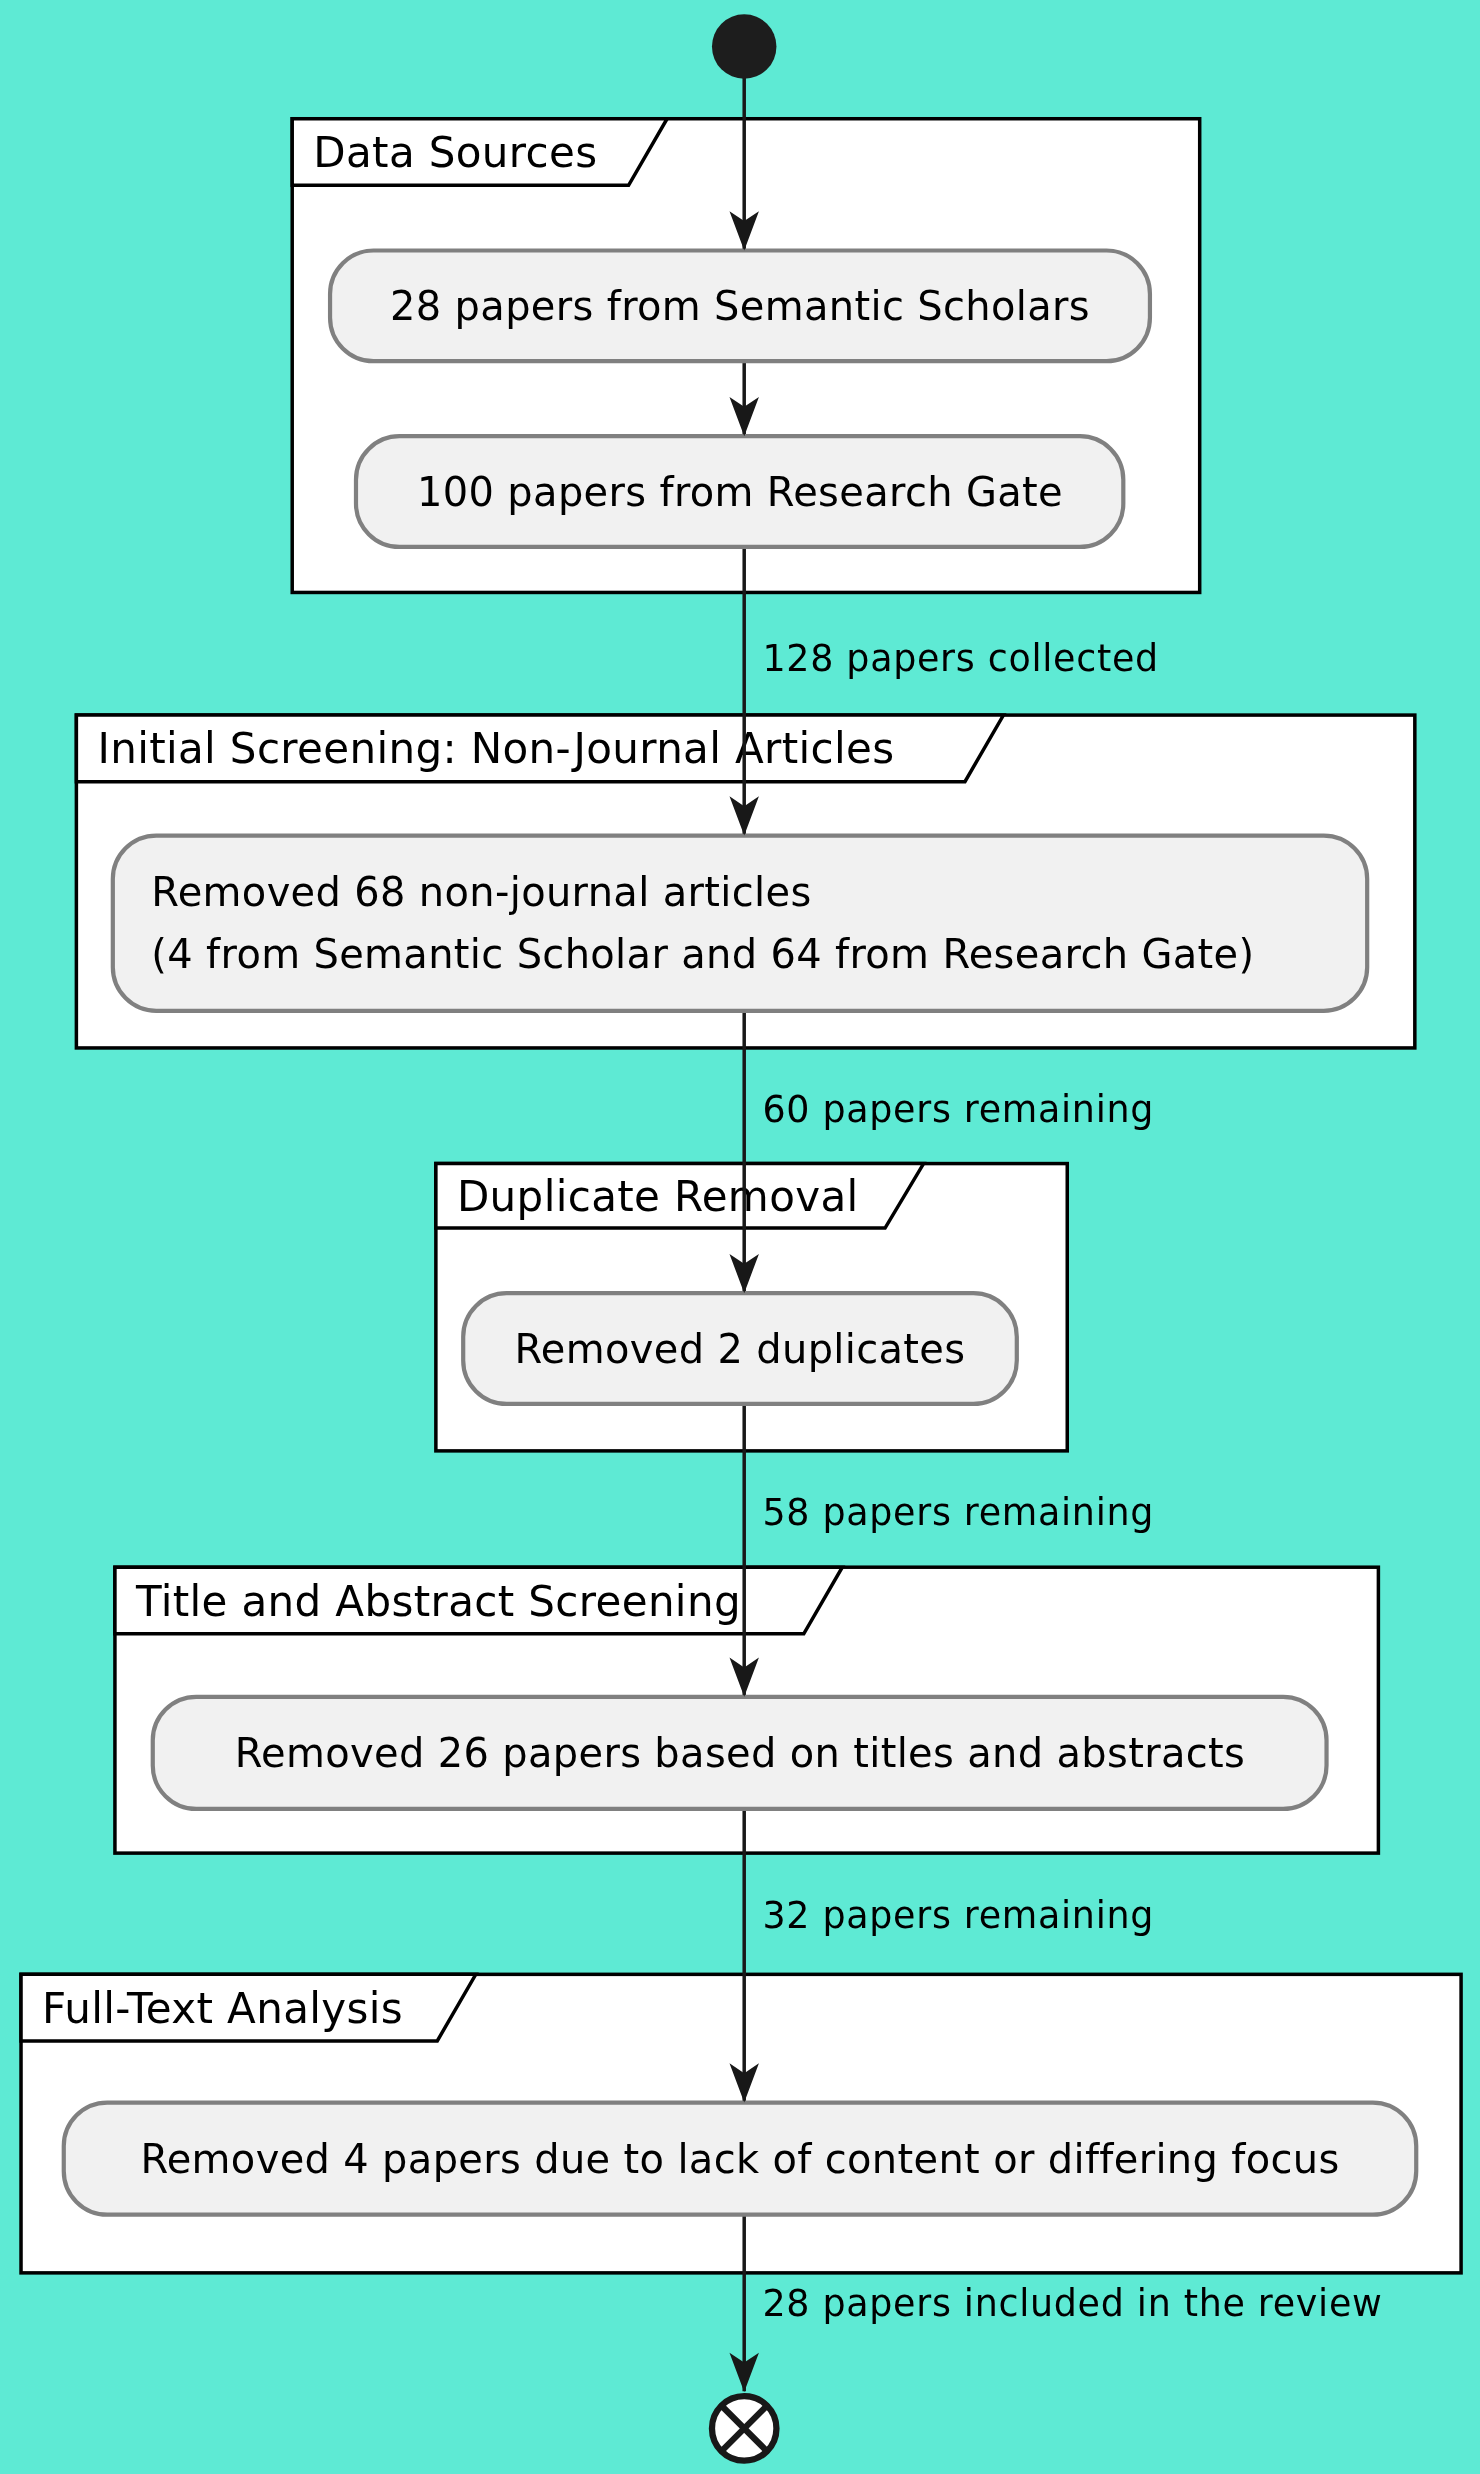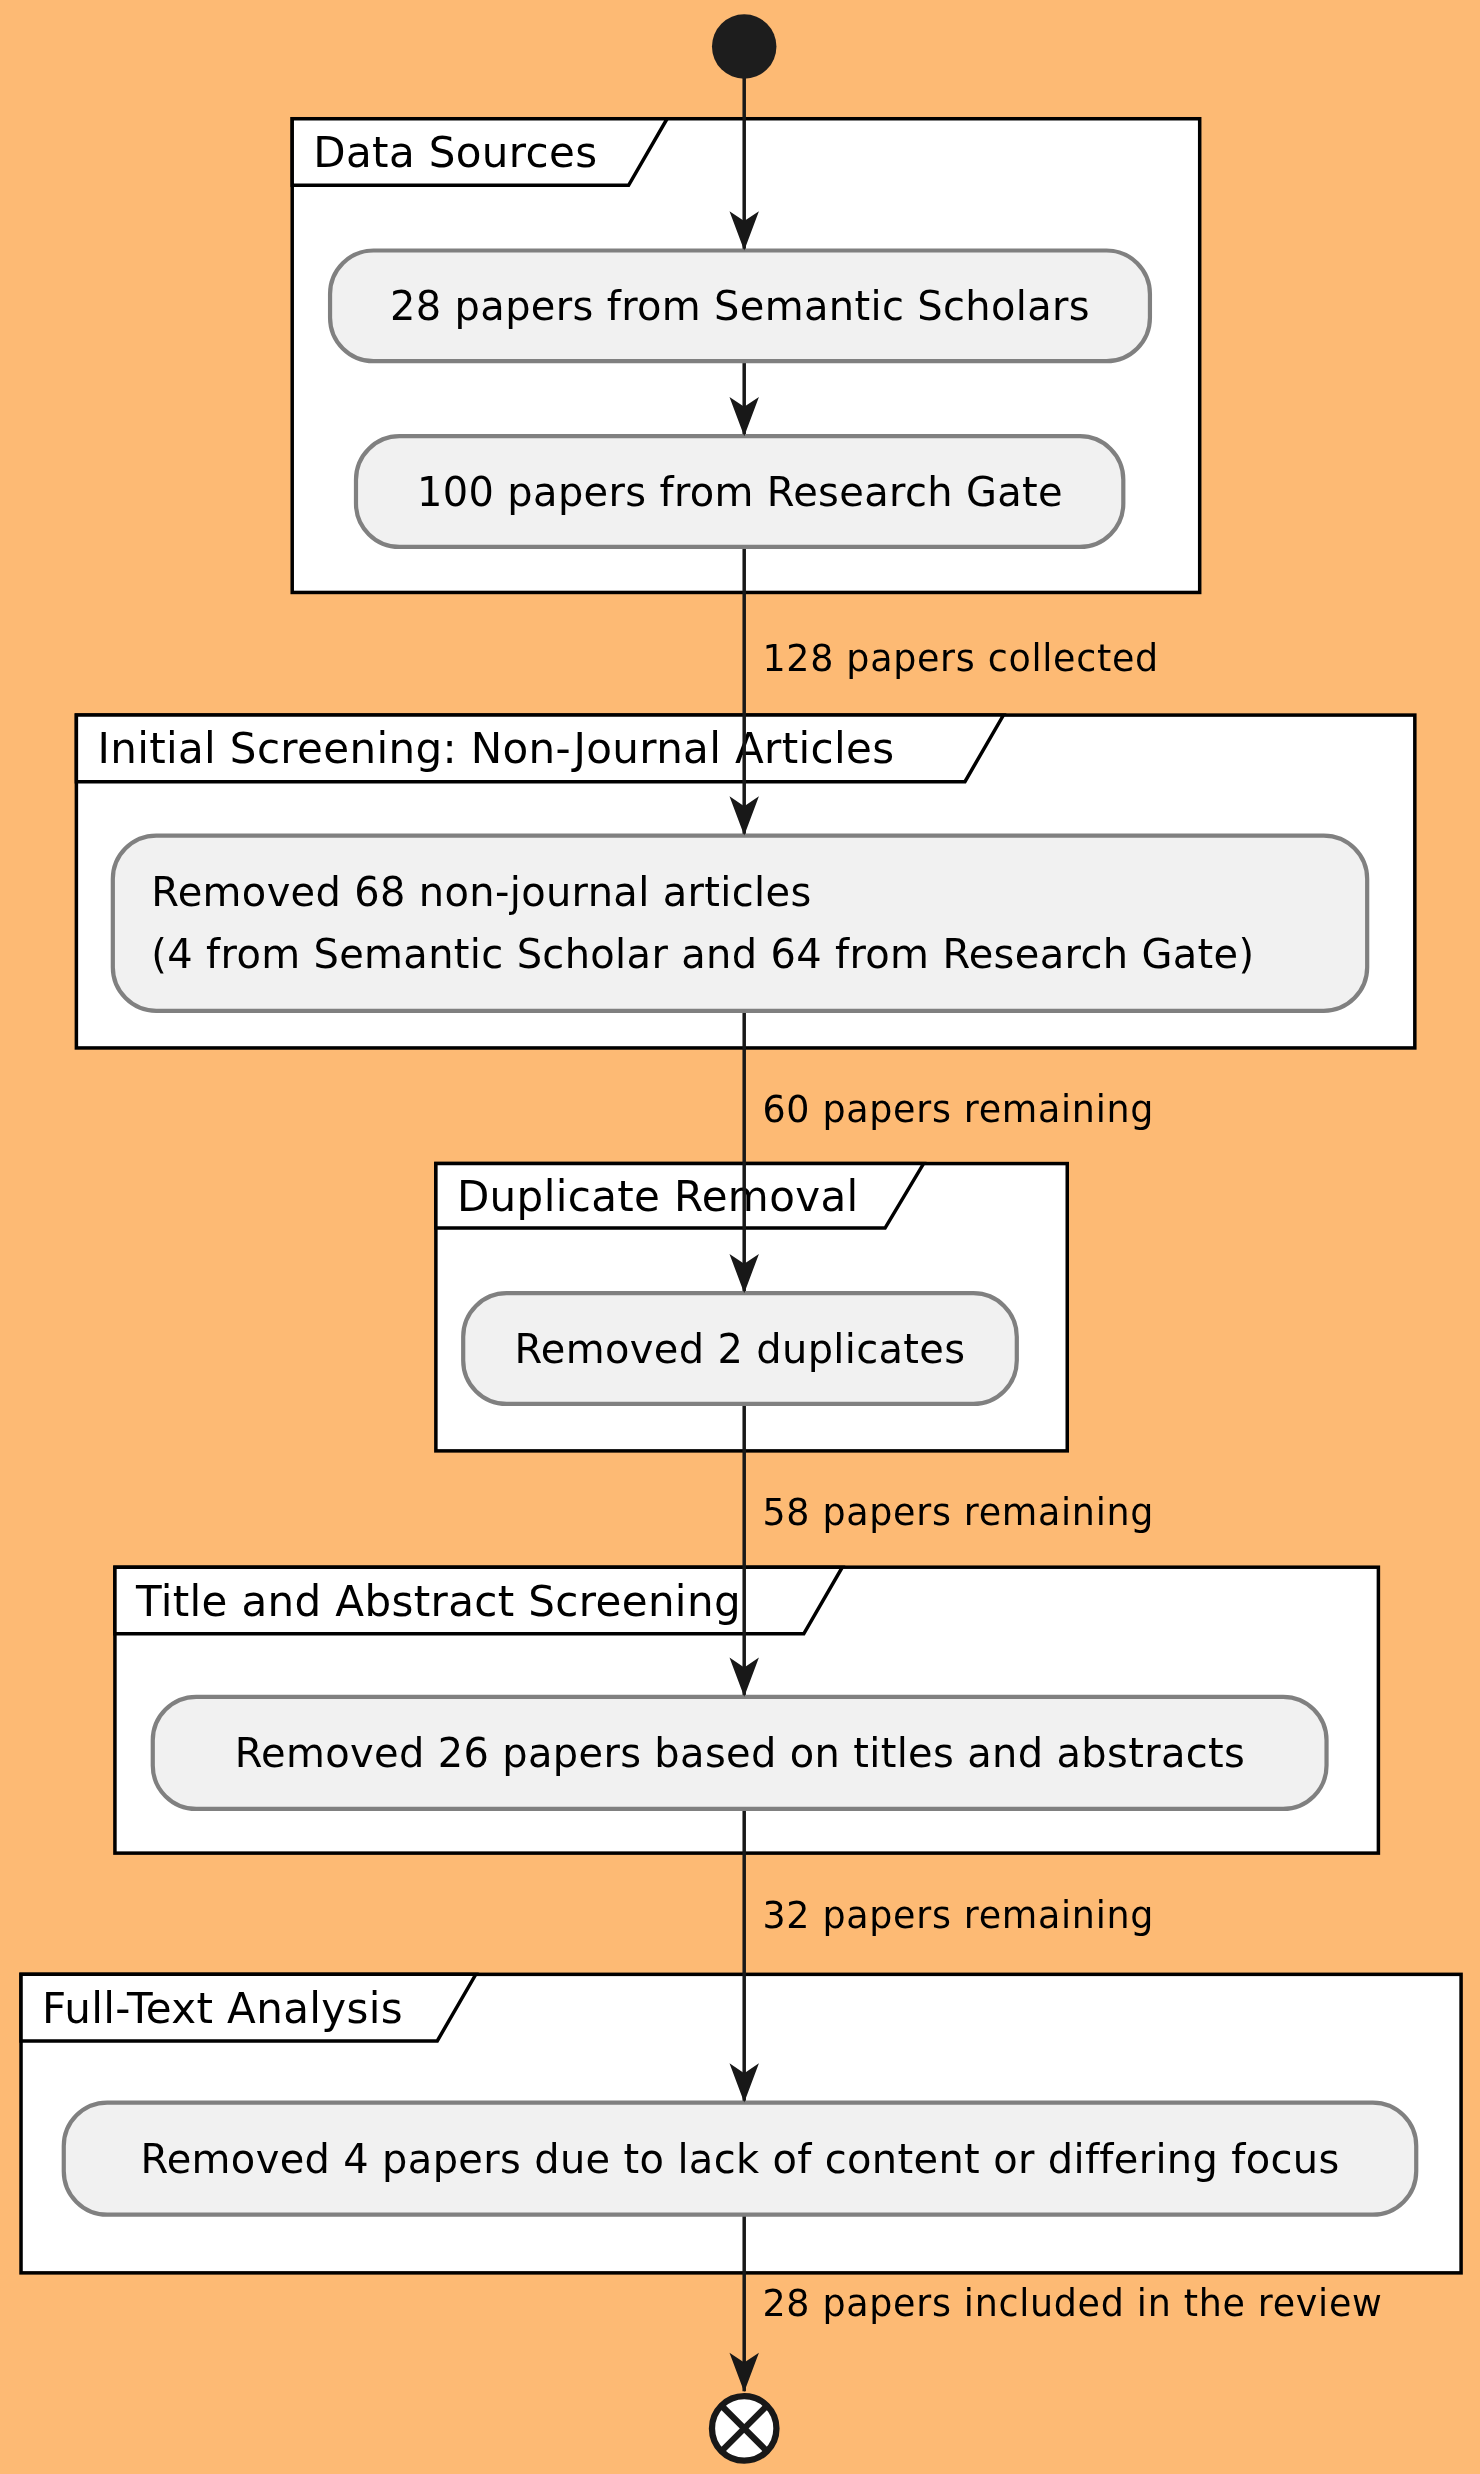--- a/index.html
+++ b/index.html
@@ -4,21 +4,21 @@
 <style>
   html, body {
     margin: 0;
     padding: 0;
     background: #ffffff;
   }
   #stage {
     width: 1480px;
     height: 2475px;
     position: relative;
-    background: #fdba74;
+    background: #5eead4;
   }
   svg {
     display: block;
     font-family: "DejaVu Sans", "Liberation Sans", sans-serif;
   }
   .partition-rect {
     fill: #ffffff;
     stroke: #000000;
     stroke-width: 5;
   }

